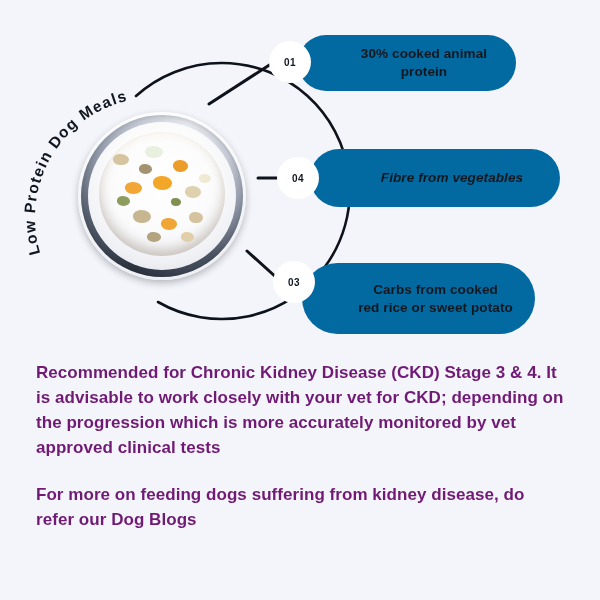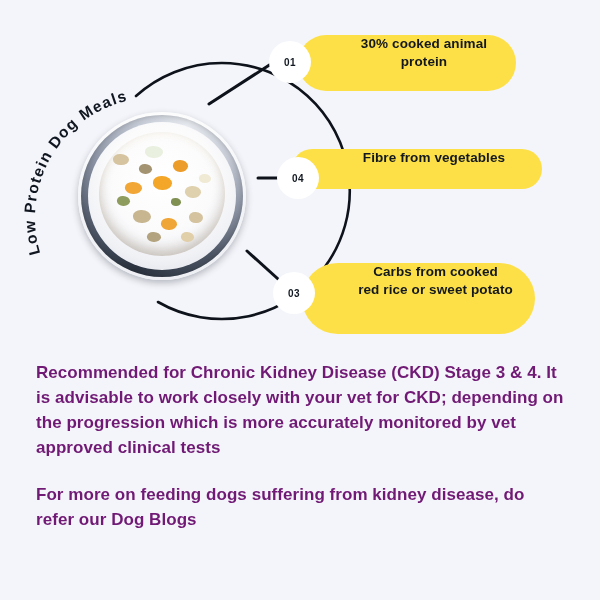--- a/index.html
+++ b/index.html
@@ -121,58 +121,58 @@
     font-family: "Liberation Sans", sans-serif;
     font-size: 15.5px;
     font-weight: 700;
     letter-spacing: 1.3px;
     fill: #10161f;
   }
 
   
   .pill {
     position: absolute;
-    background: #fde047;
+    background: #0369a1;
     border-radius: 999px;
     display: flex;
-    align-items: flex-start;
+    align-items: center;
     justify-content: center;
     text-align: center;
     box-sizing: border-box;
   }
   .pill-text {
     font-size: 13.5px;
     font-weight: 700;
     color: #13181f;
     line-height: 1.32;
     letter-spacing: 0.1px;
     padding: 0 12px 0 46px;
   }
   #pill-1 { left: 298px; top: 35px;  width: 218px; height: 56px; }
-  #pill-2 { left: 292px; top: 149px; width: 250px; height: 40px; }
+  #pill-2 { left: 310px; top: 149px; width: 250px; height: 58px; font-style: italic; }
   #pill-3 { left: 302px; top: 263px; width: 233px; height: 71px; }
 
   .badge {
     position: absolute;
     width: 42px;
     height: 42px;
     border-radius: 50%;
     background: #ffffff;
     display: flex;
     align-items: center;
     justify-content: center;
     font-size: 10px;
     font-weight: 700;
     color: #111821;
     letter-spacing: 0.4px;
     z-index: 3;
   }
   #badge-1 { left: 269px; top: 41px;  }
   #badge-2 { left: 277px; top: 157px; }
-  #badge-3 { left: 273px; top: 272px; }
+  #badge-3 { left: 273px; top: 261px; }
 
   
   #body-copy {
     position: absolute;
     left: 36px;
     top: 344px;
     width: 528px;
   }
   .para {
     font-size: 17px;

